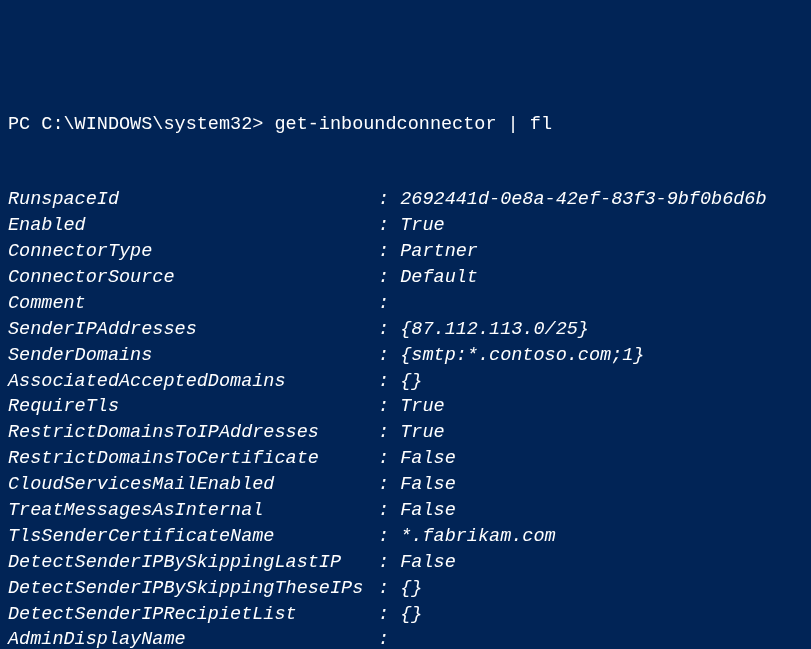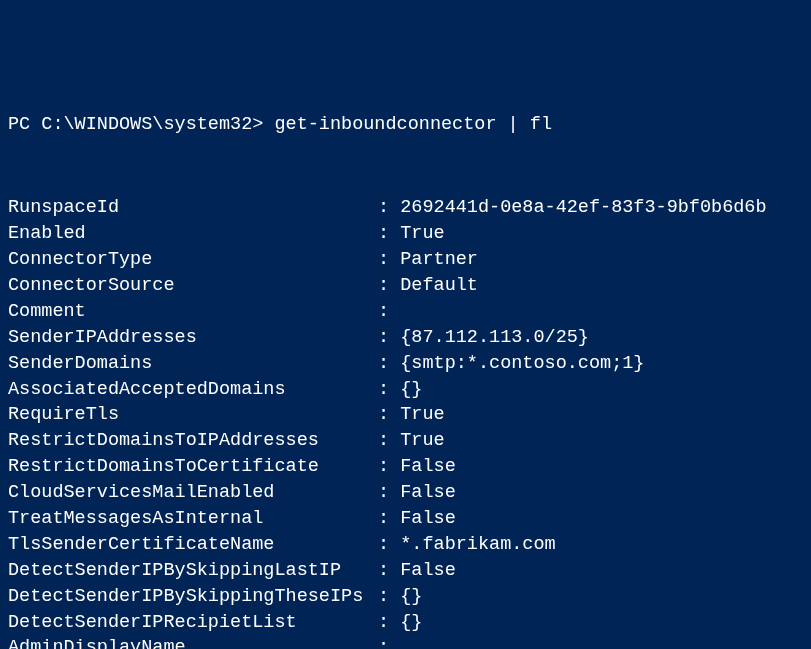--- a/index.html
+++ b/index.html
@@ -13,24 +13,25 @@
       font-family: Consolas, 'Courier New', monospace;
       font-size: 18.5px;
       line-height: 1.4;
       padding: 8px;
       width: 811px;
       height: 649px;
       overflow: hidden;
       white-space: pre;
     }
     .prompt-line {
-      margin-bottom: 32px;
+      margin-bottom: 24px;
     }
     .output-line {
       display: flex;
+      font-style: italic;
     }
     .prop-name {
       display: inline-block;
       min-width: 370px;
     }
     .prop-value {
       display: inline-block;
     }
   </style>
 </head>

